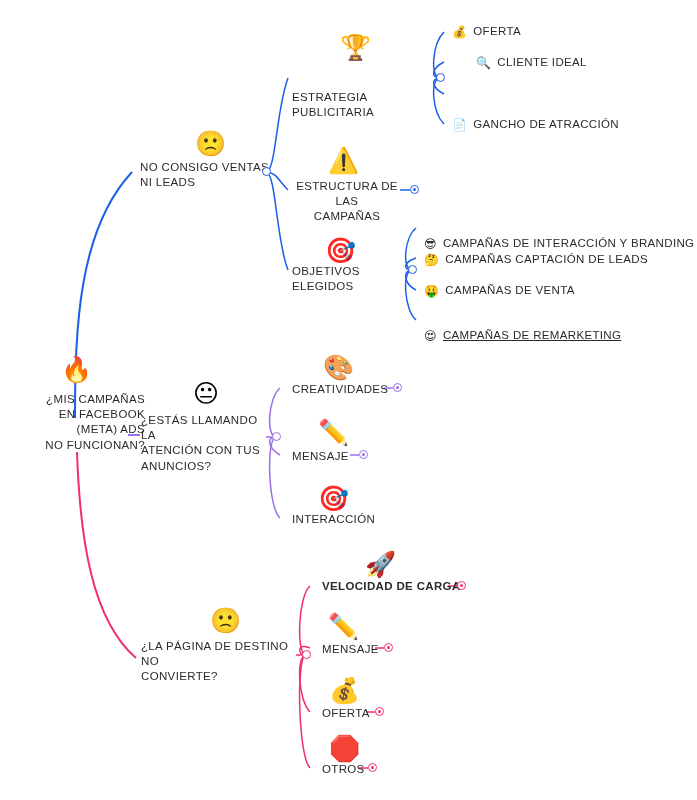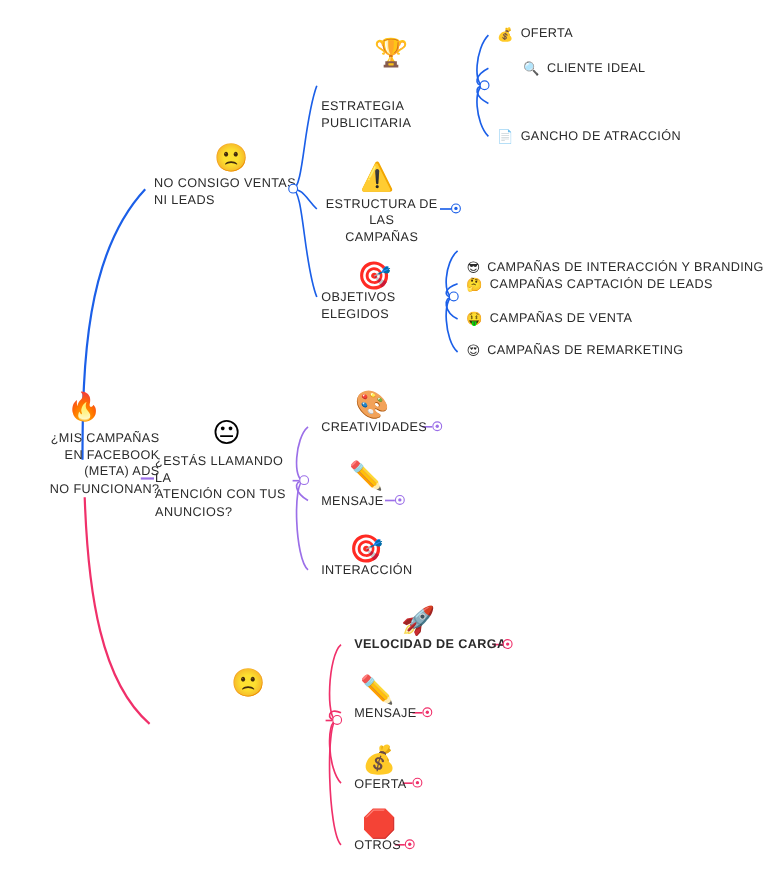--- a/index.html
+++ b/index.html
@@ -175,21 +175,21 @@
 
   <div class="node node-l3" style="left:424px; top:236px;">
     <span class="emoji emoji-inline">😎</span><span>CAMPAÑAS DE INTERACCIÓN Y BRANDING</span>
   </div>
   <div class="node node-l3" style="left:424px; top:283px;">
     <span class="emoji emoji-inline">🤑</span><span>CAMPAÑAS DE VENTA</span>
   </div>
   <div class="node node-l3" style="left:424px; top:252px;">
     <span class="emoji emoji-inline">🤔</span><span>CAMPAÑAS CAPTACIÓN DE LEADS</span>
   </div>
-  <div class="node node-l3" style="left:424px; top:312px;">
+  <div class="node node-l3" style="left:424px; top:328px;text-decoration:underline;">
     <span class="emoji emoji-inline">😍</span><span>CAMPAÑAS DE REMARKETING</span>
   </div>
 
   <div class="emoji emoji-big" style="left:193px; top:381px;">😐</div>
   <div class="node node-l1" style="left:141px; top:413px; width:125px;">¿ESTÁS LLAMANDO LA
 ATENCIÓN CON TUS
 ANUNCIOS?</div>
   <div class="dot dot-open purple" style="left:272px; top:432px;"></div>
 
   <div class="emoji emoji-big" style="left:323px; top:355px;">🎨</div>
@@ -197,20 +197,22 @@
   <div class="dot dot-collapsed purple" style="left:393px; top:383px;"></div>
 
   <div class="emoji emoji-big" style="left:318px; top:420px;">✏️</div>
   <div class="node node-l3" style="left:292px; top:449px;">MENSAJE</div>
   <div class="dot dot-collapsed purple" style="left:359px; top:450px;"></div>
 
   <div class="emoji emoji-big" style="left:318px; top:486px;">🎯</div>
   <div class="node node-l3" style="left:292px; top:512px;">INTERACCIÓN</div>
 
   <div class="emoji emoji-big" style="left:210px; top:608px;">🙁</div>
+  <div class="node node-l1" style="left:141px; top:639px; width:160px;">¿LA PÁGINA DE DESTINO NO
+CONVIERTE?</div>
   <div class="dot dot-open pink" style="left:302px; top:650px;"></div>
 
   <div class="emoji emoji-big" style="left:365px; top:552px;">🚀</div>
   <div class="node node-l3" style="left:322px; top:579px;font-weight:bold;">VELOCIDAD DE CARGA</div>
   <div class="dot dot-collapsed pink" style="left:457px; top:581px;"></div>
 
   <div class="emoji emoji-big" style="left:328px; top:614px;">✏️</div>
   <div class="node node-l3" style="left:322px; top:642px;">MENSAJE</div>
   <div class="dot dot-collapsed pink" style="left:384px; top:643px;"></div>
 

